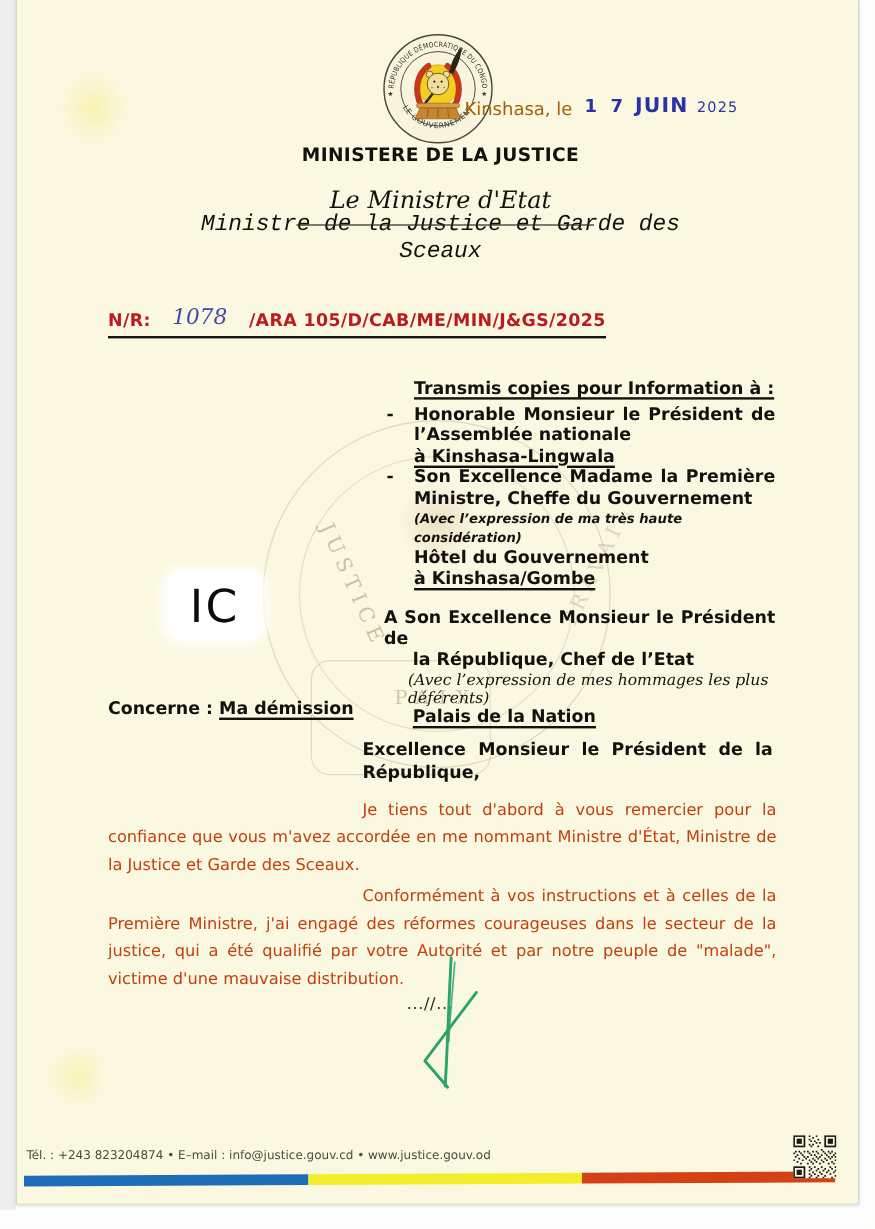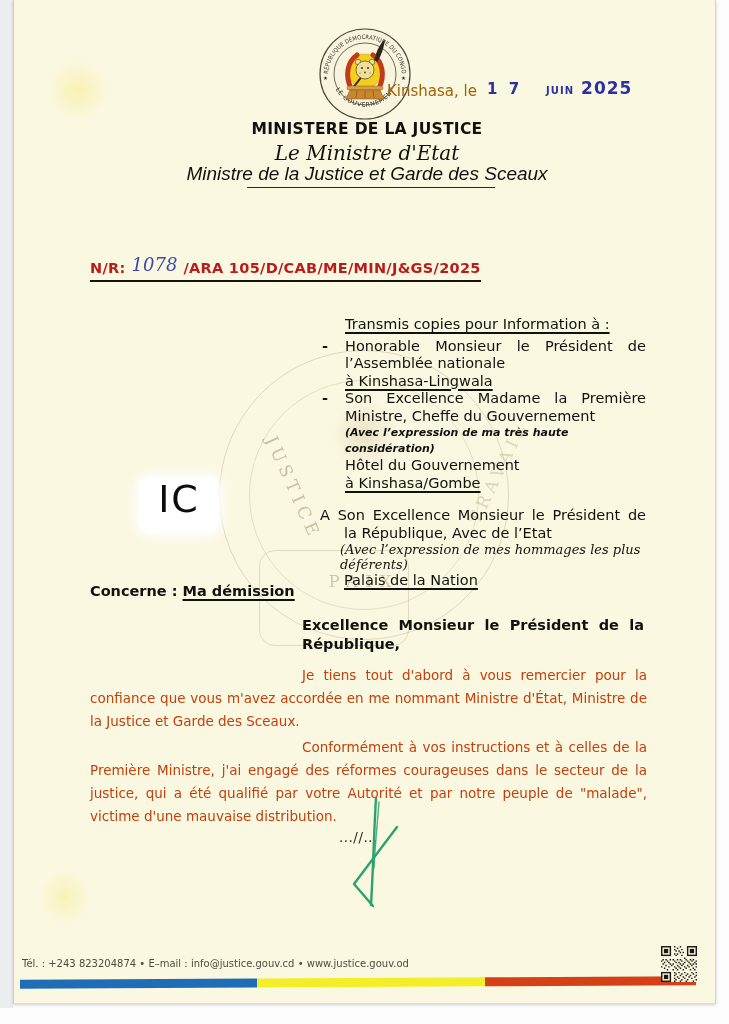--- a/index.html
+++ b/index.html
@@ -24,47 +24,47 @@
   .wm-leopard{left:305px;top:388px;width:92px;height:94px;border-radius:50%;background:radial-gradient(closest-side,rgba(176,148,96,.22),rgba(176,148,96,0) 75%)}
   .wm-text{font-family:"DejaVu Serif",serif;color:rgba(150,140,100,.5);letter-spacing:5px;font-size:17px}
   .wm-justice{left:224px;top:478px;transform:rotate(66deg)}
   .wm-paix{left:300px;top:572px;width:100px;text-align:center;letter-spacing:8px;font-size:16px;color:rgba(150,140,100,.45)}
   .wm-travail{left:428px;top:462px;transform:rotate(-64deg);color:rgba(150,140,100,.3)}
   
   .seal{position:absolute;left:305px;top:28px;width:92px;height:92px}
   .place-line{position:absolute;left:373px;top:82px;font-size:15px;color:#a16207}
   .stamp{position:absolute;left:473px;top:78px;color:var(--stamp-blue);font-weight:700;white-space:nowrap}
   .stamp .d{font-size:15px;letter-spacing:3px}
-  .stamp .m{font-size:10px;letter-spacing:1px;margin-left:24px}
-  .stamp .y{font-size:17px;font-weight:700;letter-spacing:1px;margin-left:7px}
+  .stamp .m{font-size:17px;letter-spacing:1px;margin-left:7px}
+  .stamp .y{font-size:12px;font-weight:400;letter-spacing:1px;margin-left:7px}
   .head-center{position:absolute;left:153px;top:120px;width:400px;text-align:center;color:#13110d}
   .ministry{font-size:15.5px;font-weight:700;letter-spacing:.3px}
-  .script1{font-family:"DejaVu Serif",serif;font-style:italic;font-size:20px;margin-top:3px}
-  .script2{font-family:Liberation Sans, sans-serif;font-style:italic;font-size:19px;margin-top:-2px}
+  .script1{font-family:"DejaVu Serif",serif;font-style:italic;font-size:20px;margin-top:16px}
+  .script2{font-family:Liberation Mono, monospace;font-style:italic;font-size:19px;margin-top:-2px}
   .head-rule{position:absolute;left:233px;top:187px;width:248px;border-top:1.6px solid #2a2a22}
   
   .ref{position:absolute;left:76px;top:256px;border-bottom:2.5px solid #15130f;padding-bottom:3px;white-space:nowrap}
   .ref .p,.ref .s{font-weight:700;font-size:14.5px;letter-spacing:.3px;color:#b91c1c}
-  .ref .hw{font-family:"DejaVu Serif",serif;font-style:italic;color:var(--handwriting-blue);font-size:18px;margin:0 6px;position:relative;top:-2px}
+  .ref .hw{font-family:"DejaVu Serif",serif;font-style:italic;color:var(--handwriting-blue);font-size:18px;margin:0 18px;position:relative;top:-2px}
   
   .trans{position:absolute;left:308px;top:316px;width:324px;color:#13110d}
-  .bold14{font-weight:400;font-size:14.5px;line-height:17.5px}
+  .bold14{font-weight:700;font-size:14.5px;line-height:17.5px}
   .jf{text-align:justify;text-align-last:justify}
   .u{text-decoration:underline;text-decoration-thickness:2px;text-underline-offset:3px}
   .t-title{margin-left:23px;margin-bottom:4px}
   .t-item{display:flex}
   .t-dash{width:23px;font-weight:700;font-size:14.5px;line-height:17.5px}
   .t-body{flex:1}
   .t-note{font-weight:700;font-style:italic;font-size:11px;line-height:16px}
   .addr{margin-top:15px;margin-left:-2px}
   .addr .l2,.addr .loc{padding-left:24px}
   .addr .note{padding-left:20px;font-family:"DejaVu Serif",serif;font-style:italic;font-weight:400;font-size:13px;line-height:15px}
   
   .ic{position:absolute;left:125px;top:477px;width:80px;height:56px;background:#fff;border-radius:12px;
-      display:flex;justify-content:center;font-size:38px;letter-spacing:2px;color:#0c0c0c;
+      display:flex;align-items:center;justify-content:center;font-size:38px;letter-spacing:2px;color:#0c0c0c;
       box-shadow:0 0 8px 4px rgba(255,255,255,.9)}
   
   .subject{position:absolute;left:76px;top:583px;font-weight:700;font-size:14.5px;color:#13110d}
   .salut{position:absolute;left:288px;top:616px;width:342px;font-weight:700;font-size:14.5px;line-height:19px;color:#13110d}
   .para{position:absolute;left:76px;width:557px;font-size:13.5px;line-height:23px;text-align:justify;color:#c2410c;text-indent:212px}
   .para1{top:664px}.para2{top:736px}
   .cont{position:absolute;left:325px;top:829px;font-size:13.5px;color:#2e2c28;letter-spacing:.5px}
   .pen{position:absolute;left:320px;top:772px;width:110px;height:150px}
   
   .f1{position:absolute;left:0;right:0;top:946px;text-align:center;font-size:10px;color:#4e4c41;transform:translateX(8px)}
@@ -165,21 +165,21 @@
           <div class="bold14 jf">Son Excellence Madame la Première</div>
           <div class="bold14">Ministre, Cheffe du Gouvernement</div>
           <div class="t-note">(Avec l’expression de ma très haute considération)</div>
           <div class="bold14">Hôtel du Gouvernement</div>
           <div class="bold14 u">à Kinshasa/Gombe</div>
         </div>
       </div>
 
       <div class="addr">
         <div class="bold14 jf">A Son Excellence Monsieur le Président de</div>
-        <div class="bold14 l2">la République, Avec de l’Etat</div>
+        <div class="bold14 l2">la République, Chef de l’Etat</div>
         <div class="note">(Avec l’expression de mes hommages les plus déférents)</div>
         <div class="bold14 u loc">Palais de la Nation</div>
       </div>
     </div>
 
     <div class="ic">
       <span>IC</span>
     </div>
 
     <div class="subject">

